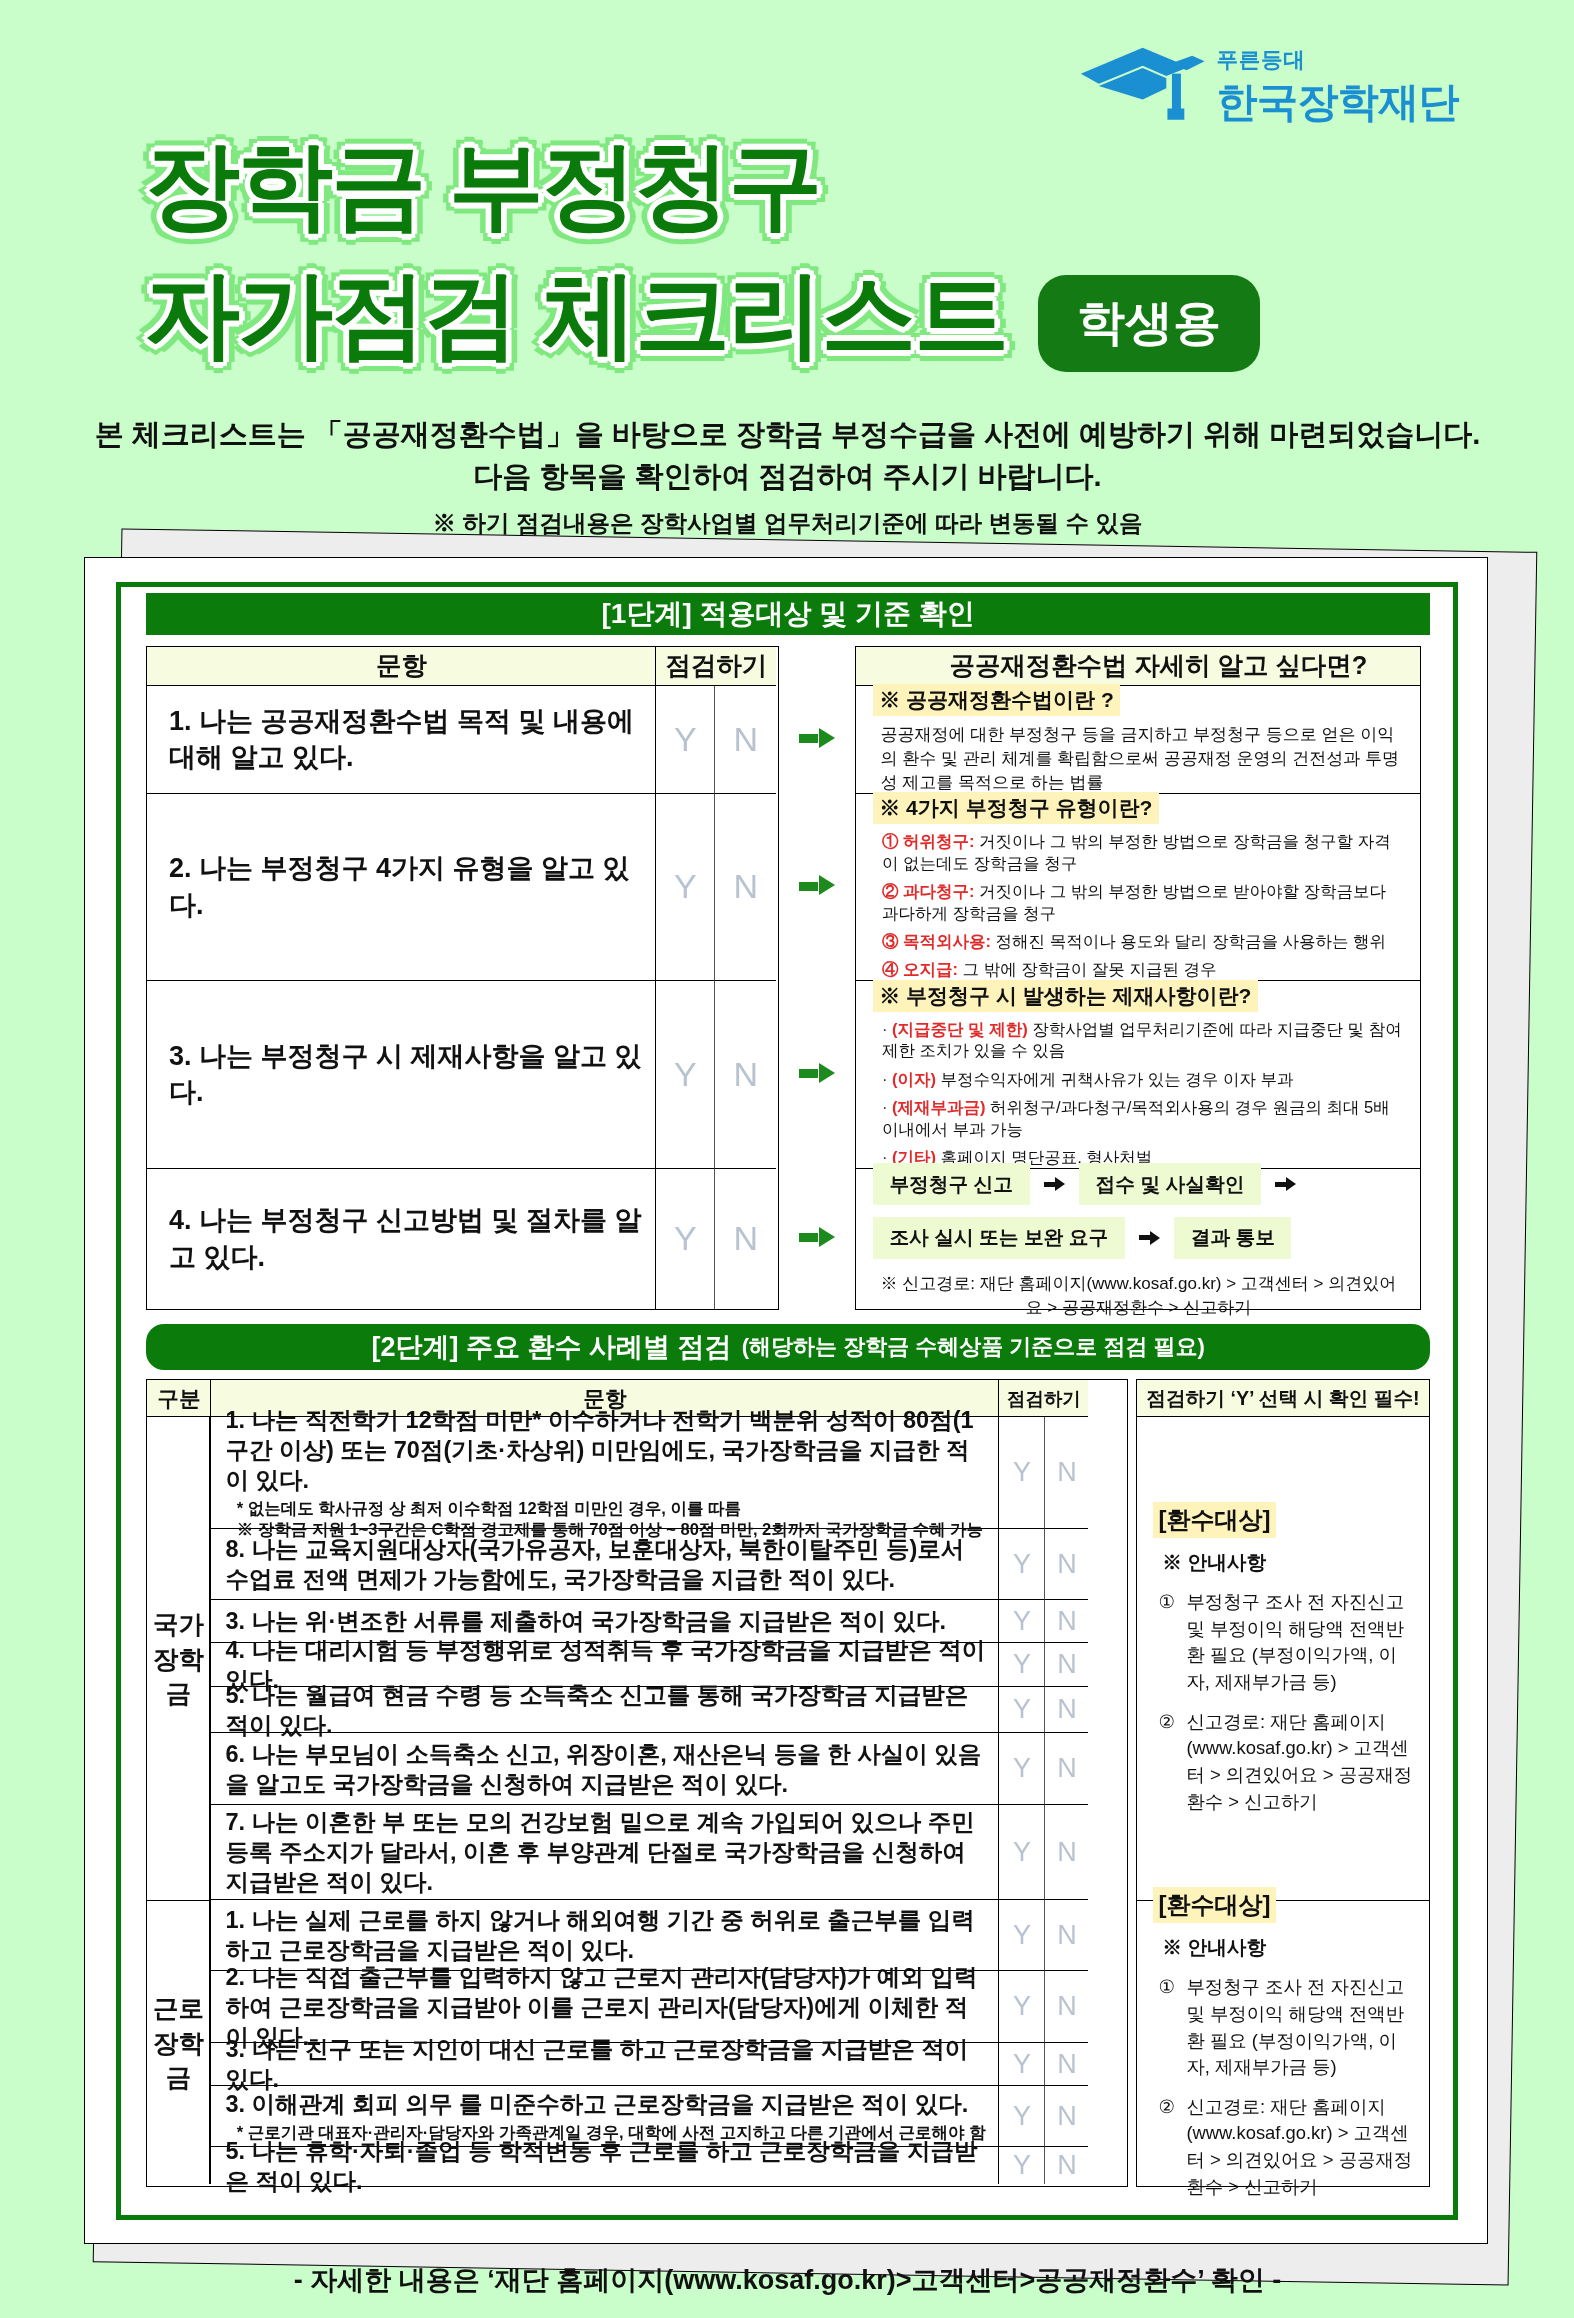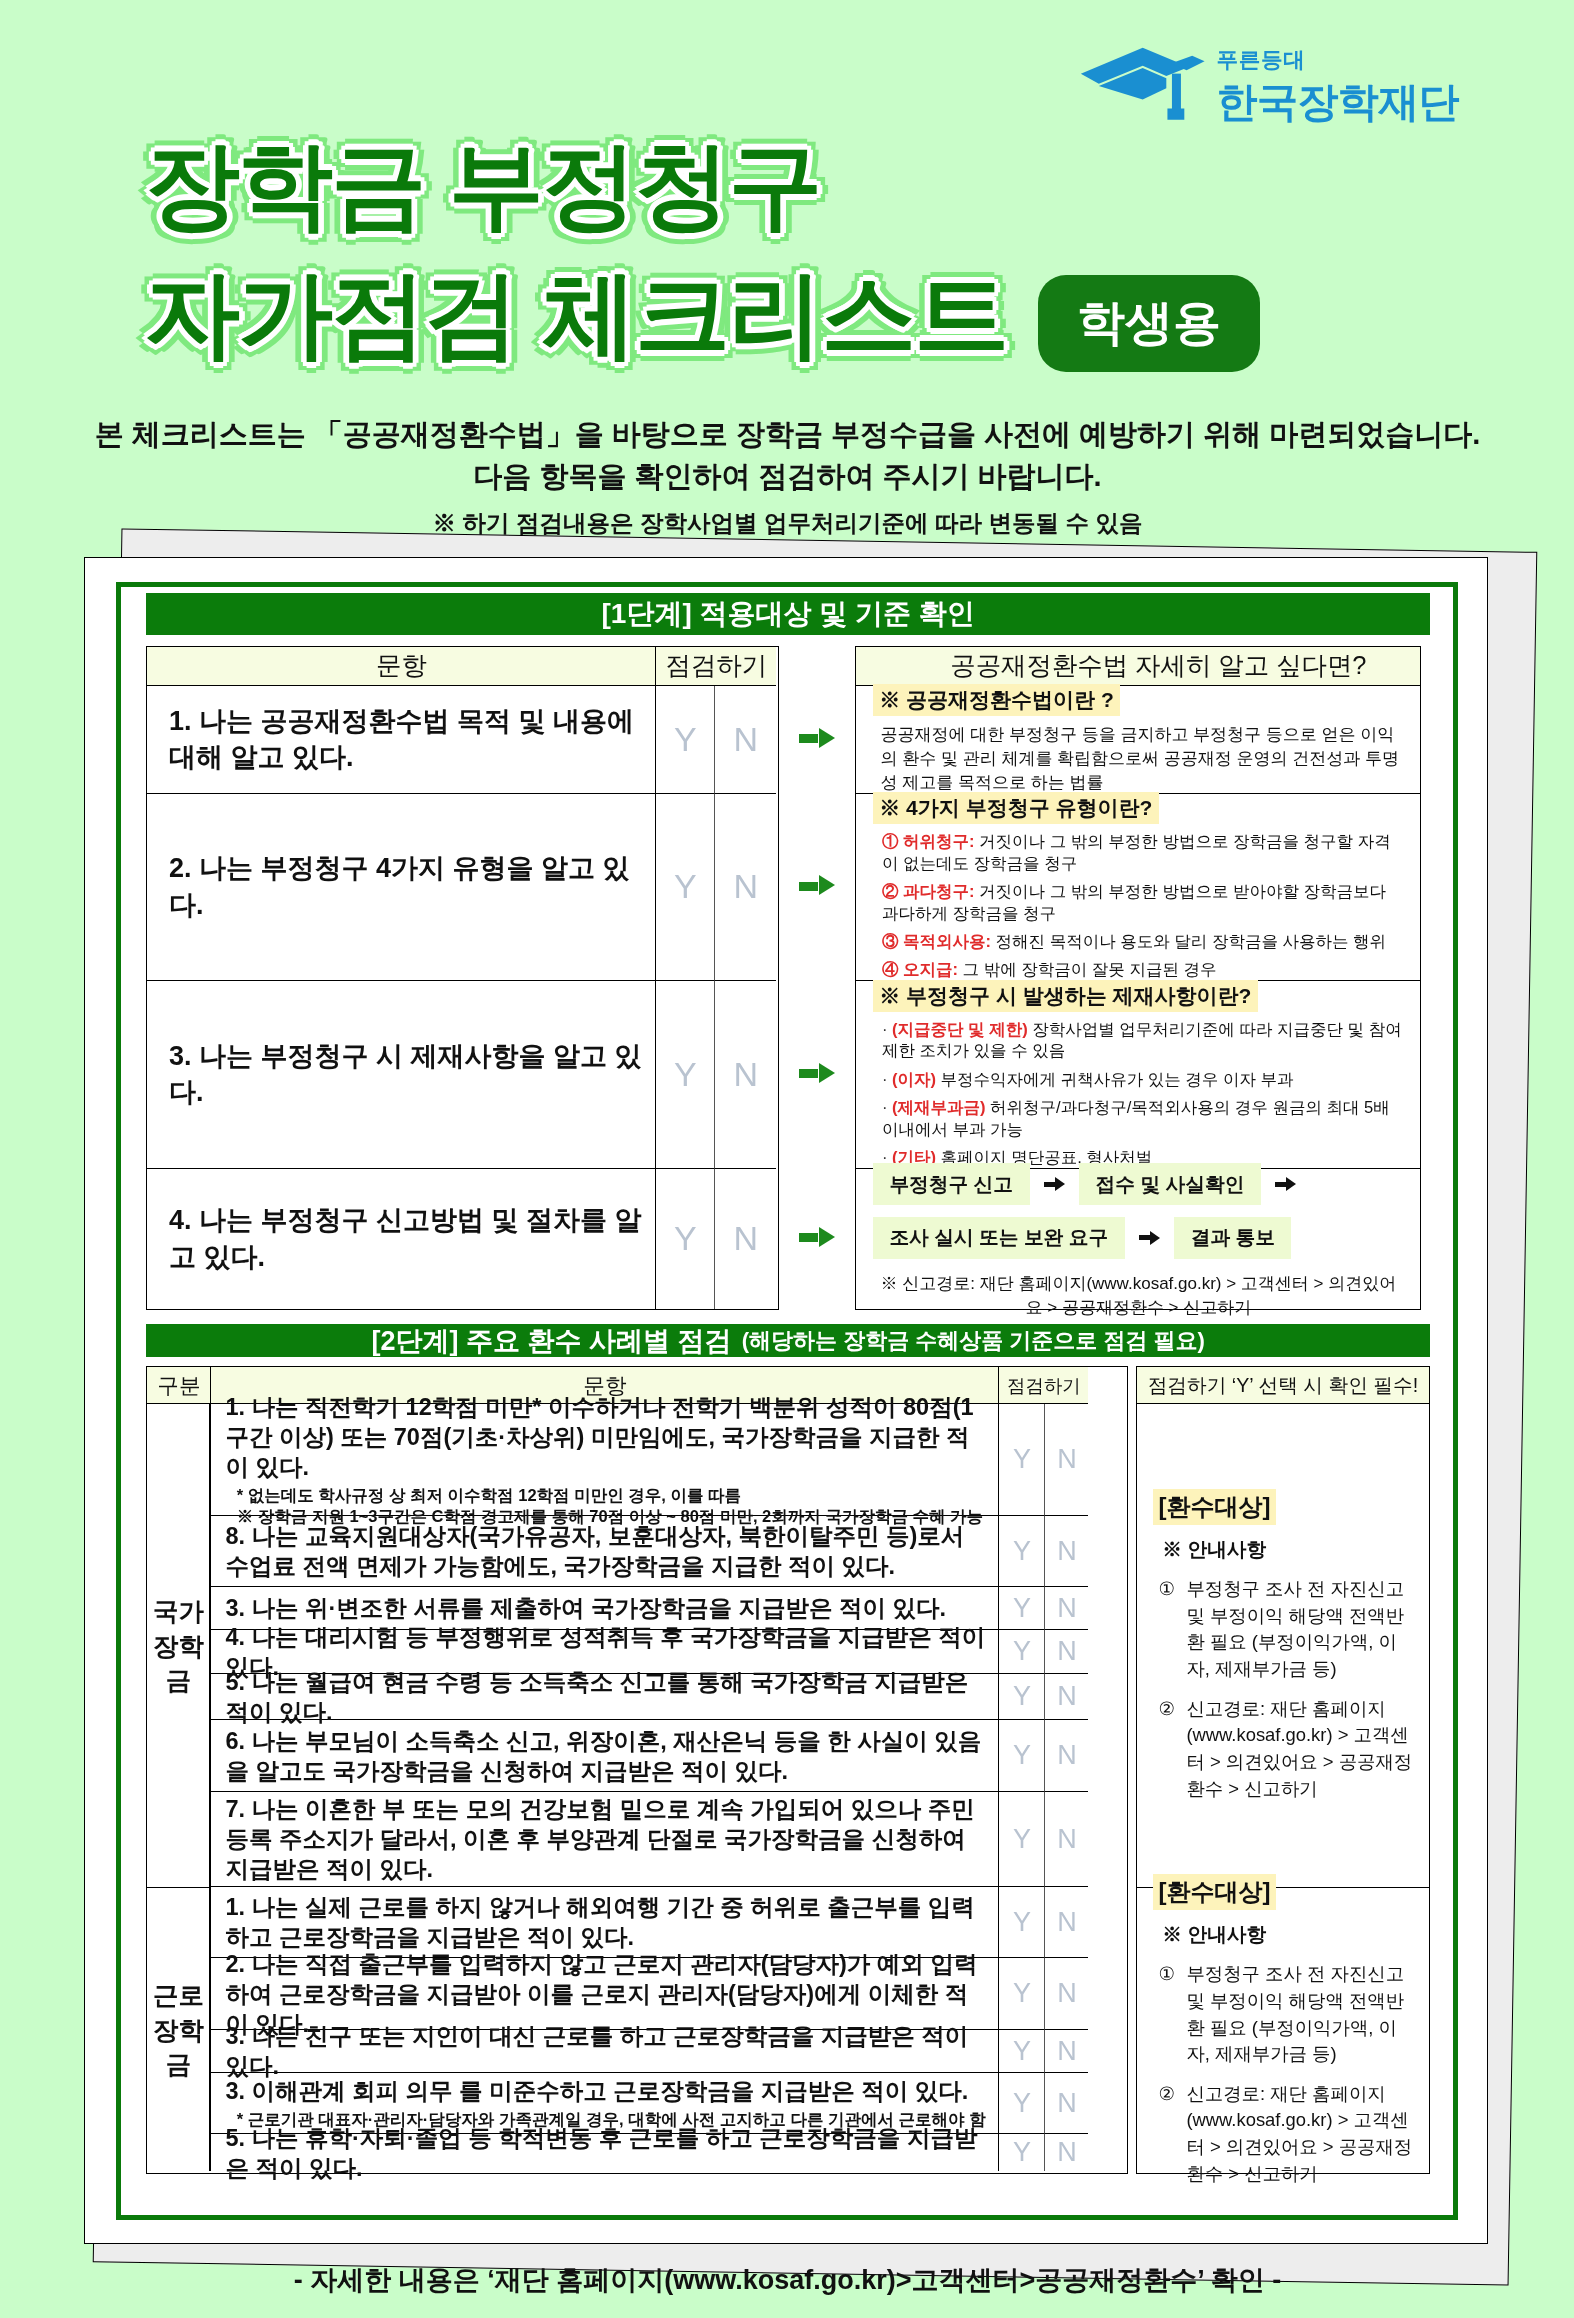--- a/index.html
+++ b/index.html
@@ -30,26 +30,26 @@
   
   .sheet{position:absolute;left:107px;top:540px;width:1414px;height:1732px;background:#ededed;
          border:1.9px solid #000;transform:rotate(0.95deg);z-index:0;}
   .paper{position:absolute;left:84px;top:557px;width:1404px;height:1687px;background:#fff;
          border:1.9px solid #000;box-sizing:border-box;z-index:1;}
   .frame{position:absolute;left:31px;top:23.5px;right:29px;bottom:23.5px;border:5.1px solid #0a7a0a;
          padding:6.4px 23px 0 25.4px;box-sizing:border-box;}
 
   .bar{background:#0b7c0b;color:#fff;display:flex;align-items:center;justify-content:center;font-weight:bold;}
   .bar1{height:42px;font-size:28px;}
-  .bar2{height:33px;font-size:27px;gap:10.2px;margin-top:14.6px;}
+  .bar2{height:46px;font-size:27px;gap:10.2px;margin-top:14.6px;border-radius:18px;}
   .bar2 .sub{font-size:22px;}
 
   
   .hcell{background:#f7fce1;display:flex;align-items:center;justify-content:center;
-         font-weight:normal;border-bottom:1.9px solid #000;}
+         font-weight:bold;border-bottom:1.9px solid #000;}
   .yn{display:flex;align-items:center;justify-content:center;color:#b9c3d0;border-bottom:1.9px solid #000;}
   .bl3{border-left:1.9px solid #000;}
   .bl1{border-left:1.3px solid #555;}
   .nob{border-bottom:none !important;}
 
   
   .t1{display:flex;margin-top:10.8px;}
   .t1-left{width:633px;box-sizing:border-box;border:1.9px solid #000;display:grid;
            grid-template-columns:508px 59px 62px;grid-template-rows:39px 108px 187px 188px 140px;background:#fff;}
   .t1-left .hcell{font-size:25.4px;}

